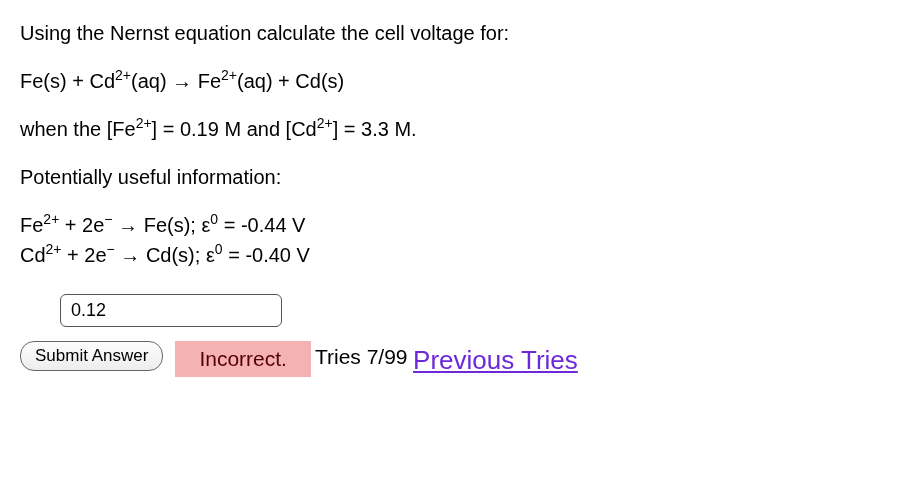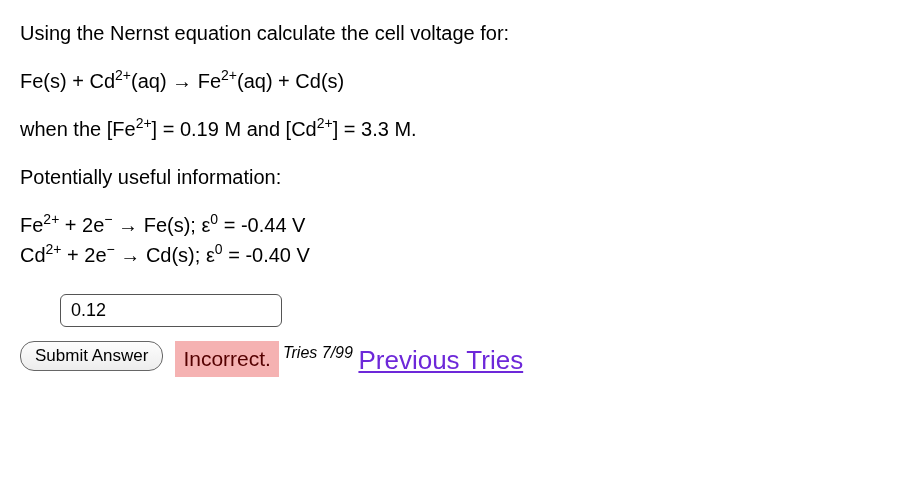--- a/index.html
+++ b/index.html
@@ -38,30 +38,29 @@
       font-size: 17px;
       background: linear-gradient(#fdfdfd,#ededed);
       cursor: pointer;
       font-family: Verdana, Geneva, sans-serif;
       vertical-align: middle;
     }
     .incorrect-badge {
       display: inline-block;
       background: #f5b2b2;
       color: #500;
-      padding: 2px 8px;
+      padding: 2px 24px;
       font-size: 21px;
       vertical-align: middle;
       margin-left: 12px;
     }
     .tries-text {
-      font-size: 16px;
+      font-size: 21px;
       vertical-align: middle;
       margin-left: 4px;
-      font-style: italic;
     }
     .prev-link {
       color: #6d28d9;
       text-decoration: underline;
       cursor: pointer;
       vertical-align: middle;
       font-size: 26px;
     }
     .footer-row {
       margin-top: 14px;

